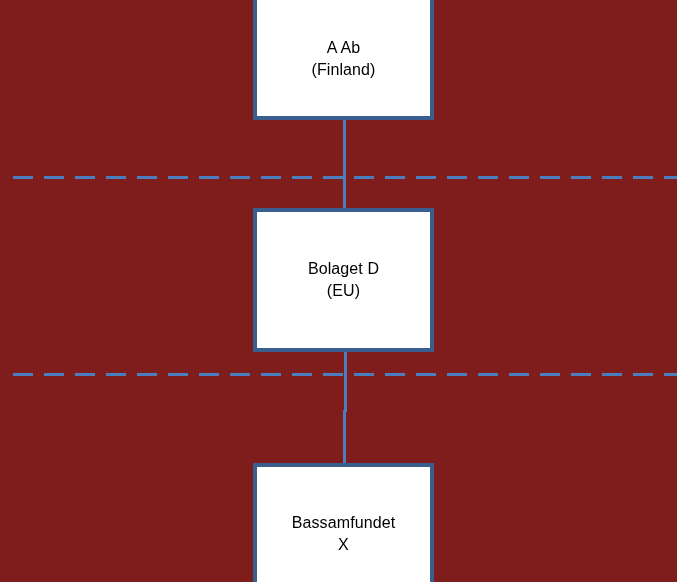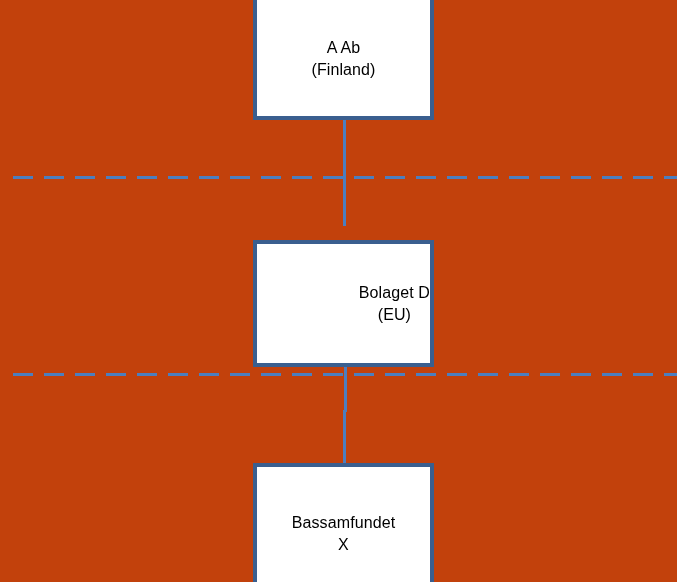--- a/index.html
+++ b/index.html
@@ -8,21 +8,21 @@
     padding: 0;
     background: #000000;
   }
   body {
     font-family: "Liberation Sans", sans-serif;
   }
   #canvas {
     position: relative;
     width: 677px;
     height: 582px;
-    background: #c2410c;
+    background: #7f1d1d;
     overflow: hidden;
   }
 
   
   .node {
     position: absolute;
     box-sizing: border-box;
     background: #FFFFFF;
     border: 4px solid #3A5F8F;
     display: flex;
@@ -46,24 +46,23 @@
     width: 181px;
     height: 148px;
   }
   #node-a-ab .node-label {
     
     padding-top: 26px;
   }
 
   #node-bolaget-d {
     left: 253px;
-    top: 240px;
+    top: 208px;
     width: 181px;
-    height: 127px;
-    justify-content: flex-end;
+    height: 144px;
   }
 
   #node-bassamfundet-x {
     left: 253px;
     top: 463px;
     width: 181px;
     height: 146px;
   }
   #node-bassamfundet-x .node-label {
     padding-bottom: 28px;

